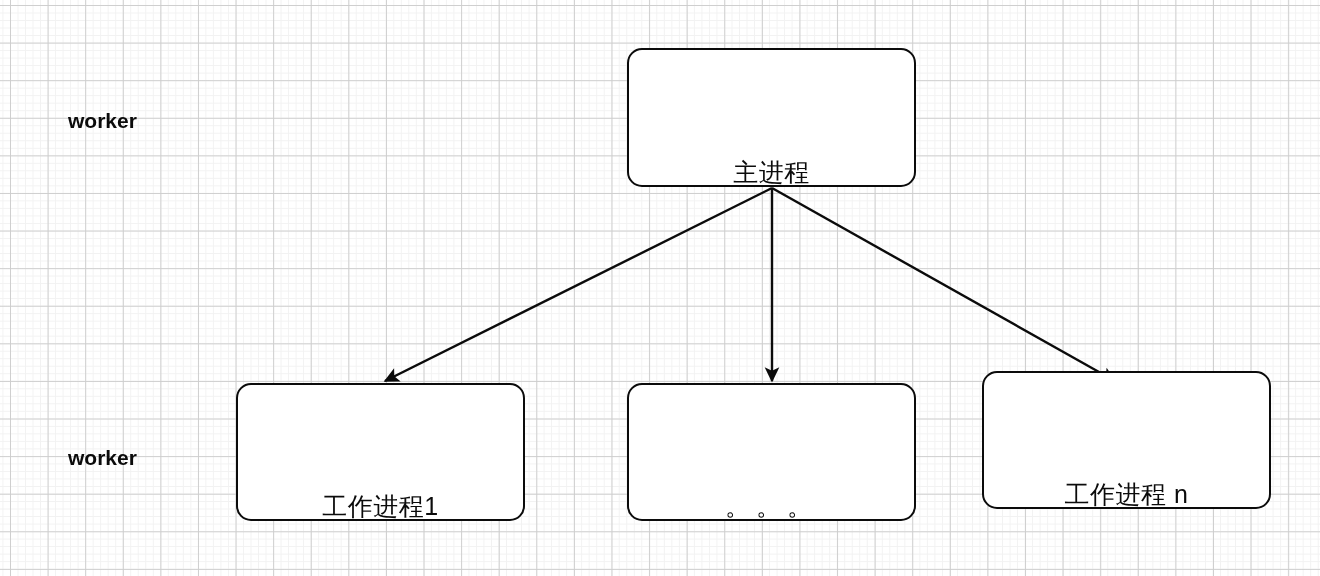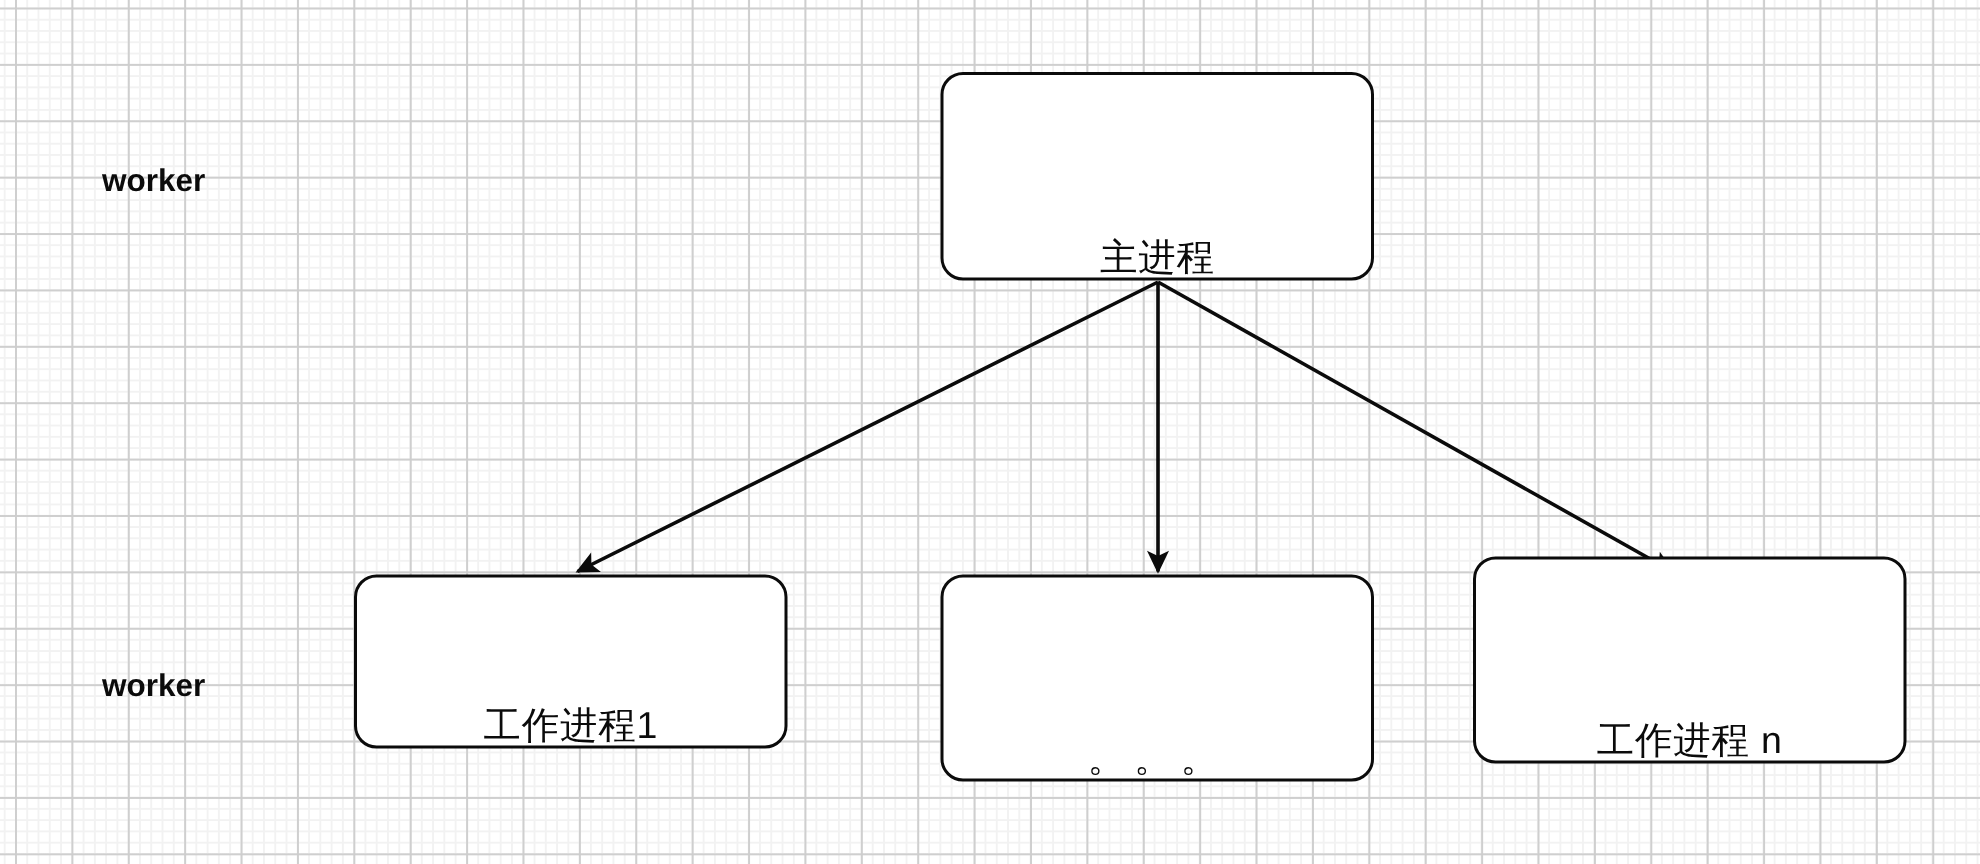--- a/index.html
+++ b/index.html
@@ -87,21 +87,21 @@
   </svg>
 
   <div class="swimlane-label" style="left:68px; top:110px;">worker</div>
 
   <div class="swimlane-label" style="left:68px; top:447px;">worker</div>
 
   <div class="node" style="left:627px; top:48px; width:289px; height:139px;">
     <span class="node-label">主进程</span>
   </div>
 
-  <div class="node" style="left:236px; top:383px; width:289px; height:116px;">
+  <div class="node" style="left:236px; top:383px; width:289px; height:138px;">
     <span class="node-label">工作进程1</span>
   </div>
 
   <div class="node" style="left:627px; top:383px; width:289px; height:138px;">
     <span class="node-label dots">。。。</span>
   </div>
 
   <div class="node" style="left:982px; top:371px; width:289px; height:138px;">
     <span class="node-label">工作进程 n</span>
   </div>

